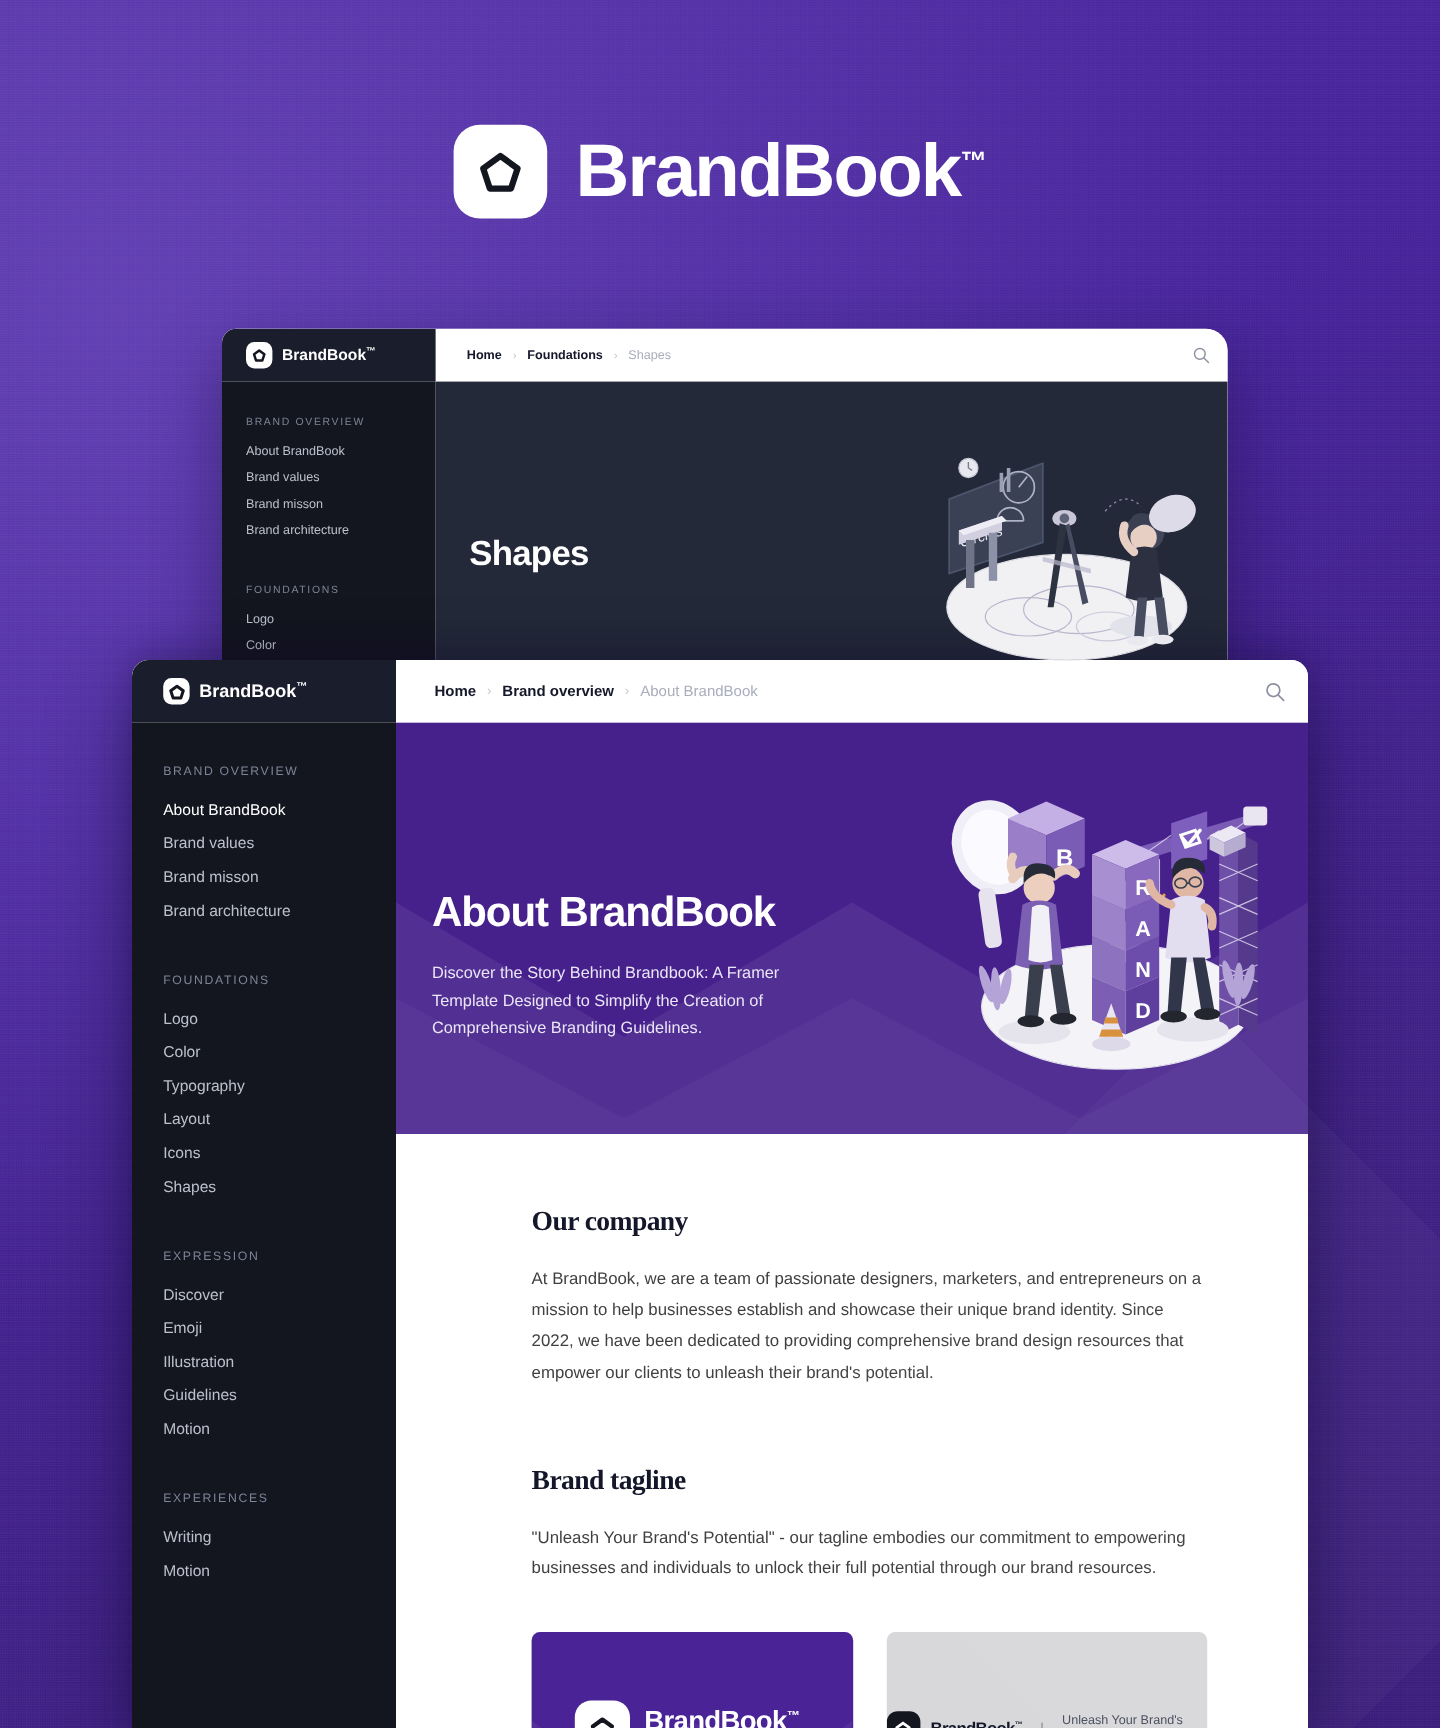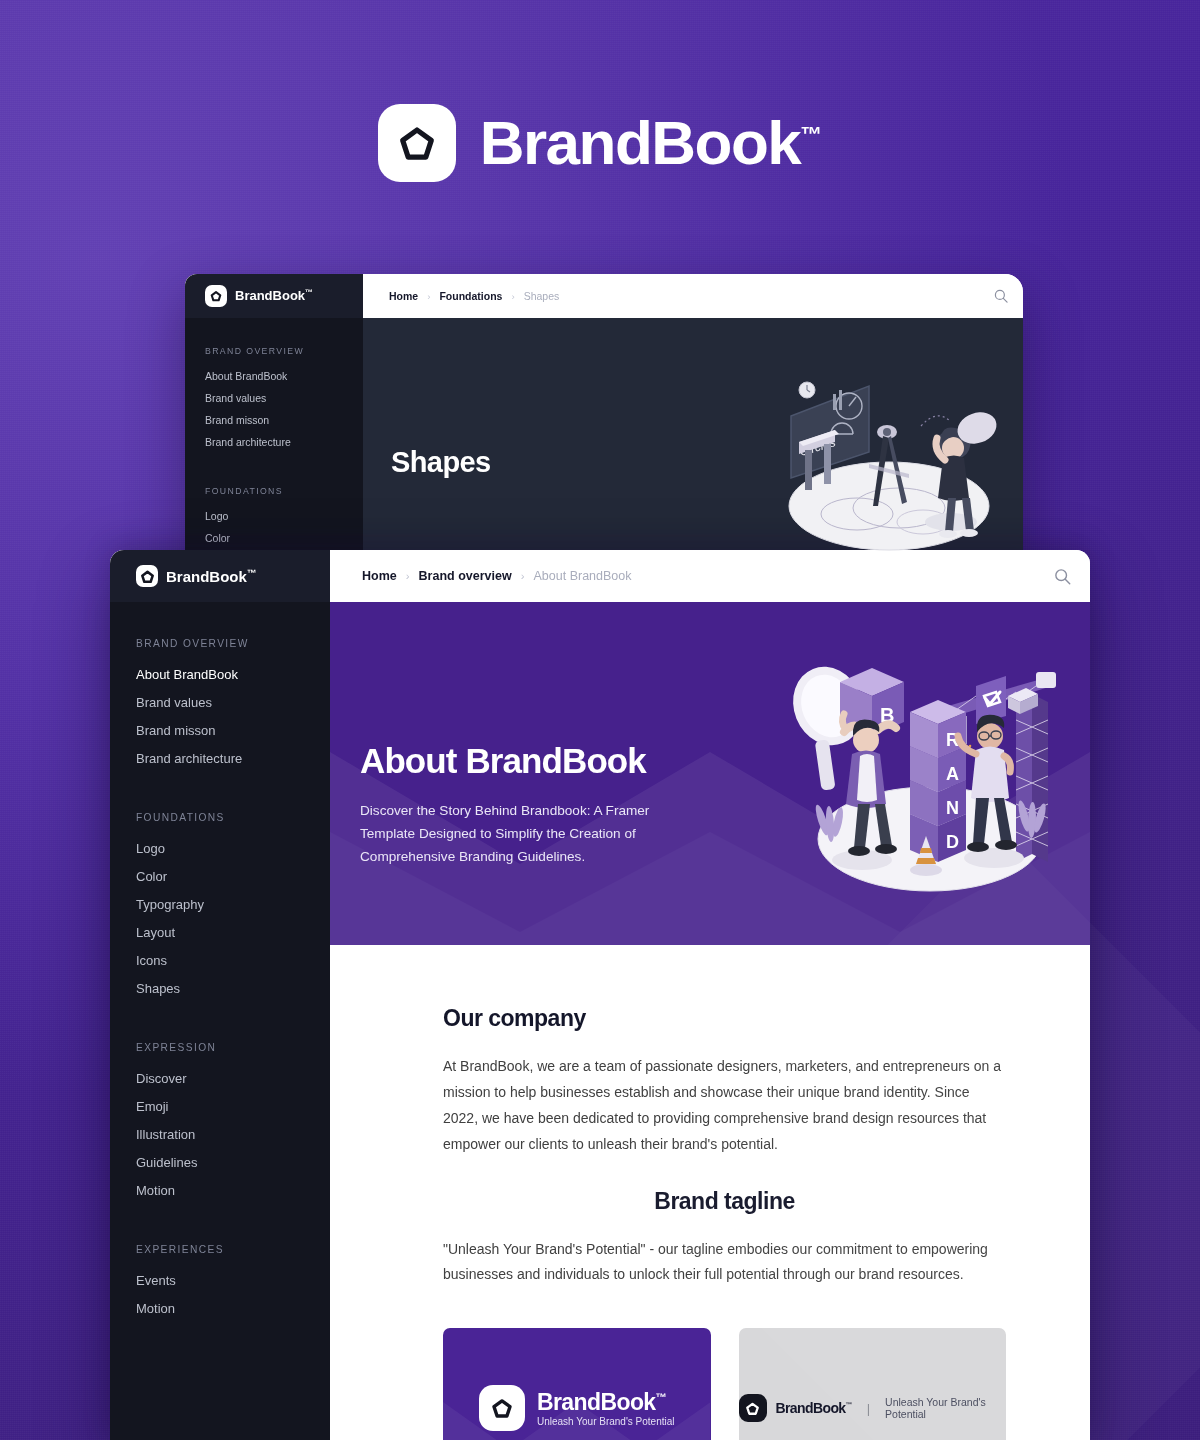--- a/index.html
+++ b/index.html
@@ -273,22 +273,23 @@
   .article {
     padding: 60px 84px 0 113px;
     background: #ffffff;
   }
   .article h2 {
     font-size: 23px;
     font-weight: 700;
     color: #14162a;
     letter-spacing: -.5px;
     margin-bottom: 22px;
-  }
-  .article h2.tagline-h { margin-top: 30px; text-align: center; }
+    font-family: Liberation Serif, serif;
+  }
+  .article h2.tagline-h { margin-top: 64px; }
   .article p {
     font-size: 14px;
     line-height: 1.85;
     color: #404040;
   }
 
   .card-row {
     display: flex;
     gap: 28px;
     margin-top: 40px;
@@ -508,21 +509,21 @@
         <div class="nav-item">Shapes</div>
 
         <div class="nav-group-title second">EXPRESSION</div>
         <div class="nav-item">Discover</div>
         <div class="nav-item">Emoji</div>
         <div class="nav-item">Illustration</div>
         <div class="nav-item">Guidelines</div>
         <div class="nav-item">Motion</div>
 
         <div class="nav-group-title second">EXPERIENCES</div>
-        <div class="nav-item">Events</div>
+        <div class="nav-item">Writing</div>
         <div class="nav-item">Motion</div>
       </nav>
 
       <div class="content">
 
         <section class="hero-purple">
           <svg class="chevrons" viewBox="0 0 760 343" preserveAspectRatio="none" aria-hidden="true">
             <path d="M0 150 L190 262 L380 150 L570 262 L760 150 L760 343 L0 343 Z" fill="#ffffff" opacity=".30"></path>
             <path d="M0 230 L190 330 L380 230 L570 330 L760 230 L760 343 L0 343 Z" fill="#ffffff" opacity=".18"></path>
           </svg>

